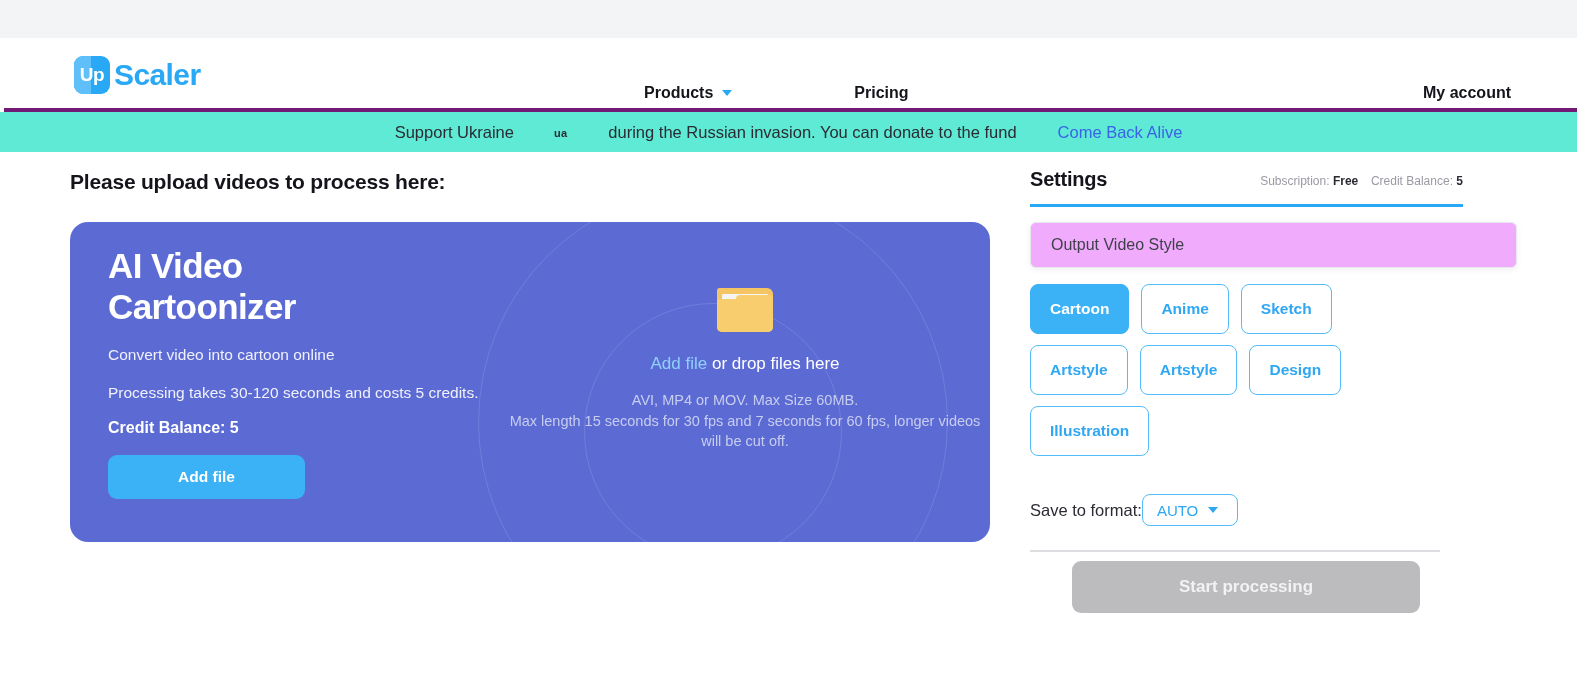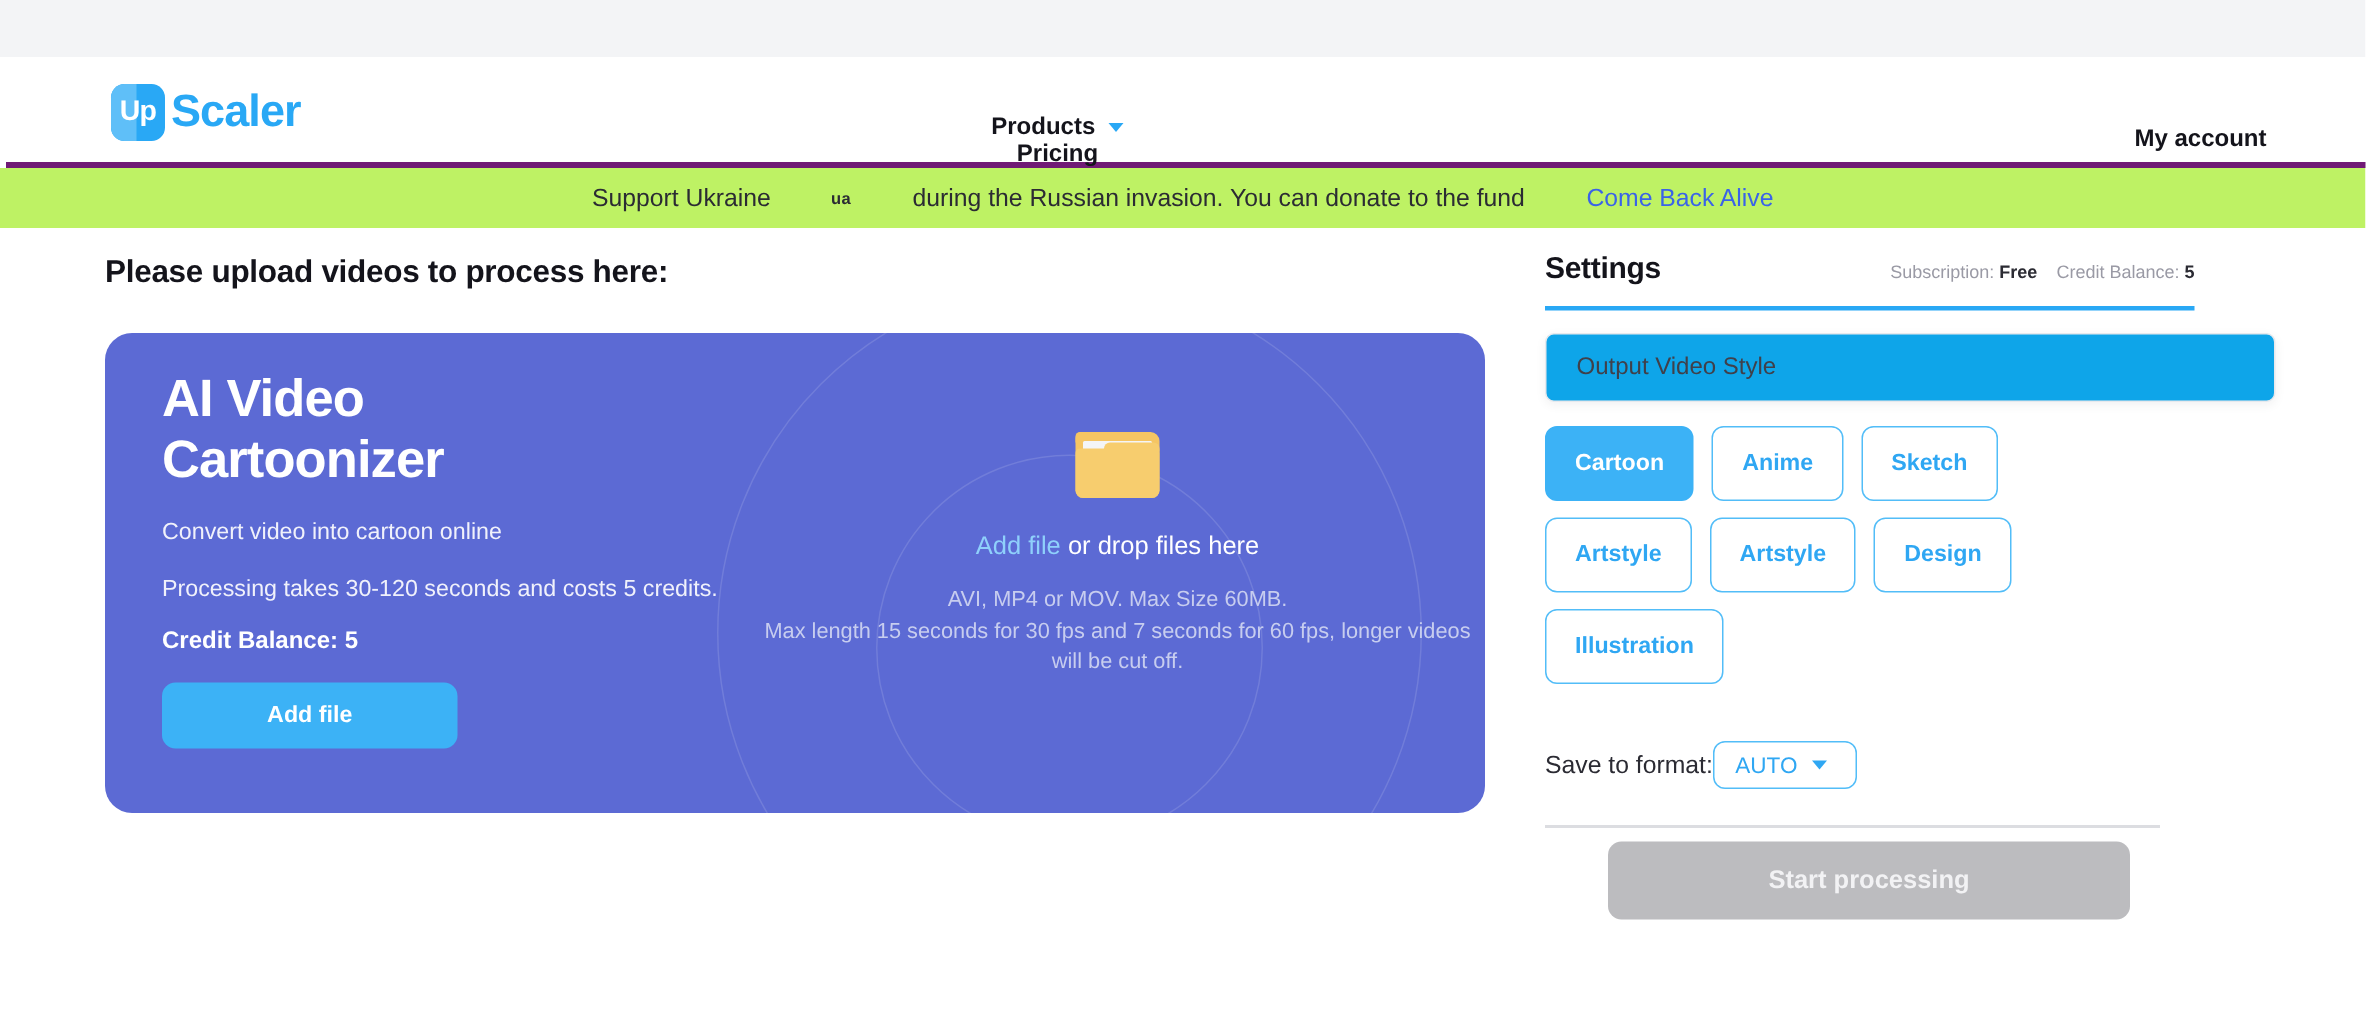--- a/index.html
+++ b/index.html
@@ -80,21 +80,20 @@
   }
 
   .nav-main {
     position: absolute;
     left: 640px;
     top: 38px;
     display: flex;
     align-items: center;
     gap: 0;
     height: 34px;
-    flex-direction: column;
   }
   .nav-item {
     font-size: 16px;
     font-weight: 700;
     color: #14141b;
     display: flex;
     align-items: center;
     gap: 9px;
     cursor: pointer;
     white-space: nowrap;
@@ -126,21 +125,21 @@
   .ua-banner {
     position: absolute;
     top: 112px; left: 0;
     width: 1577px;
     height: 40px;
     display: flex;
     align-items: center;
     justify-content: center;
     font-size: 16.5px;
     color: #2b2b33;
-    background: #bef264;
+    background: #5eead4;
     gap: 36px;
   }
   .ua-flag {
     font-size: 11px;
     font-weight: 700;
     letter-spacing: 0.3px;
     margin: 0 5px 0 4px;
     color: #2b2b33;
     text-transform: lowercase;
     position: relative;
@@ -335,21 +334,21 @@
     font-weight: 700;
   }
   .settings-meta .sep { display: inline-block; width: 6px; }
 
   .style-input {
     margin-top: 15px;
     width: 487px;
     height: 46px;
     border: 1px solid #e7e9ed;
     border-radius: 6px;
-    background: #0ea5e9;
+    background: #f0abfc;
     box-shadow: 0 2px 7px rgba(20,20,40,0.06);
     font-family: inherit;
     font-size: 16px;
     color: #40404a;
     padding: 0 20px;
     outline: none;
   }
   .style-input::placeholder { color: #40404a; }
 
   .chips {

